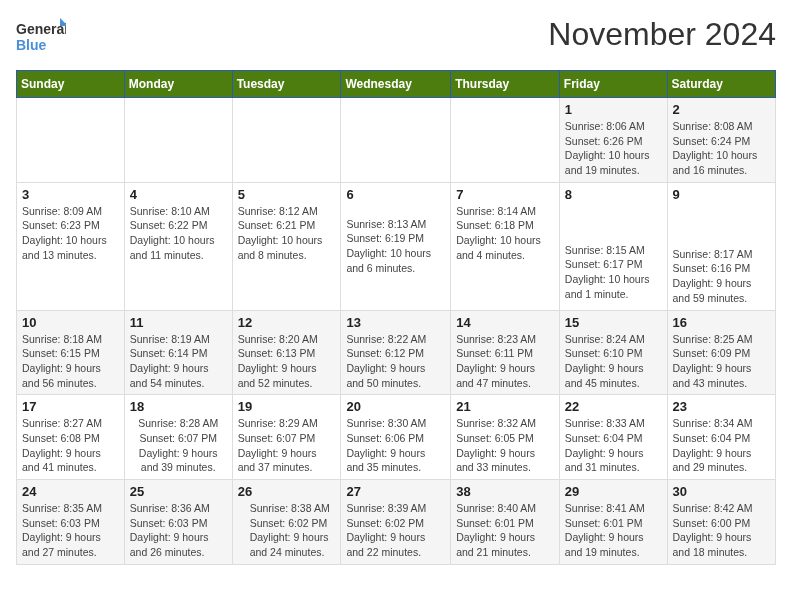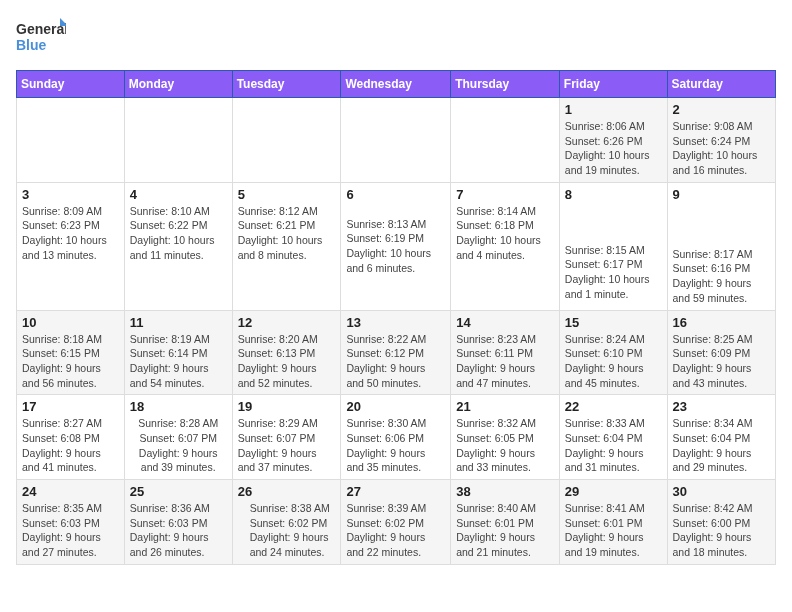--- a/index.html
+++ b/index.html
@@ -32,21 +32,21 @@
     .location {
       font-size: 14px;
       color: #555;
     }
     table {
       width: 100%;
       border-collapse: collapse;
       font-size: 11px;
     }
     thead tr {
-      background-color: #8b5cf6;
+      background-color: #4d7c0f;
       color: #fff;
     }
     thead th {
       padding: 6px 4px;
       text-align: left;
       font-weight: bold;
       font-size: 12px;
       border: 1px solid #2a5ab0;
     }
     tbody tr {
@@ -86,20 +86,21 @@
 
 <div class="header-area">
   <div class="logo">
     <svg width="50" height="44" viewBox="0 0 50 44" xmlns="http://www.w3.org/2000/svg">
       <text x="0" y="18" font-size="14" font-weight="bold" font-family="Arial,sans-serif" fill="#333">General</text>
       <text x="0" y="34" font-size="14" font-weight="bold" font-family="Arial,sans-serif" fill="#4a90d9">Blue</text>
       <polygon points="44,2 52,10 44,10" fill="#4a90d9"></polygon>
     </svg>
   </div>
   <div class="title-area">
+    <div class="month-title">November 2024</div>
   </div>
 </div>
 
 <table>
   <thead>
     <tr>
     <th>Sunday</th>
         <th>Monday</th>
         <th>Tuesday</th>
         <th>Wednesday</th>
@@ -116,21 +117,21 @@
         <td class="empty-cell"></td>
         <td class="empty-cell"></td>
         <td>
           <span class="day-number">1</span>
           <div class="day-info" style="white-space: pre-line;">Sunrise: 8:06 AM
 Sunset: 6:26 PM
 Daylight: 10 hours and 19 minutes.</div>
         </td>
         <td>
           <span class="day-number">2</span>
-          <div class="day-info" style="white-space: pre-line;">Sunrise: 9:08 AM
+          <div class="day-info" style="white-space: pre-line;">Sunrise: 8:08 AM
 Sunset: 6:24 PM
 Daylight: 10 hours and 16 minutes.</div>
         </td>
       </tr>
       <tr>
         <td>
           <span class="day-number">3</span>
           <div class="day-info" style="white-space: pre-line;">Sunrise: 8:09 AM
 Sunset: 6:23 PM
 Daylight: 10 hours and 13 minutes.</div>

